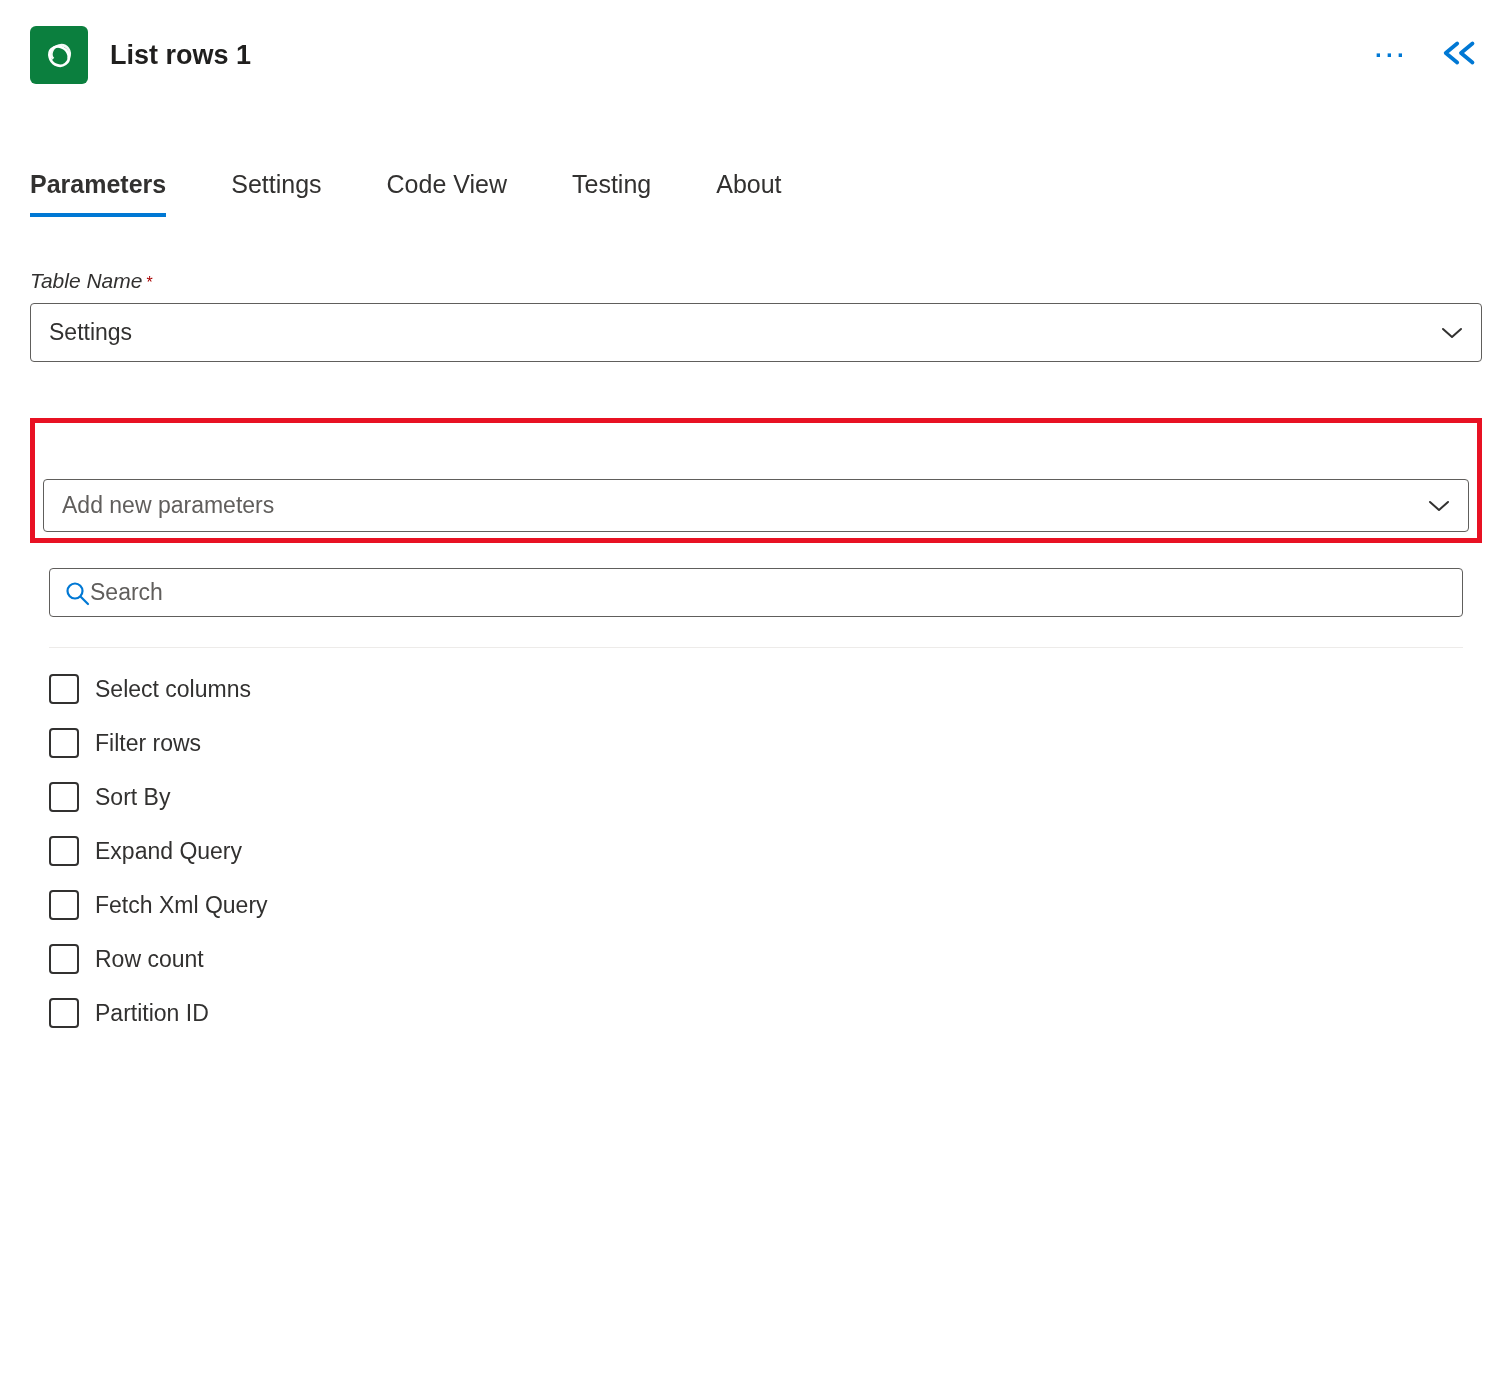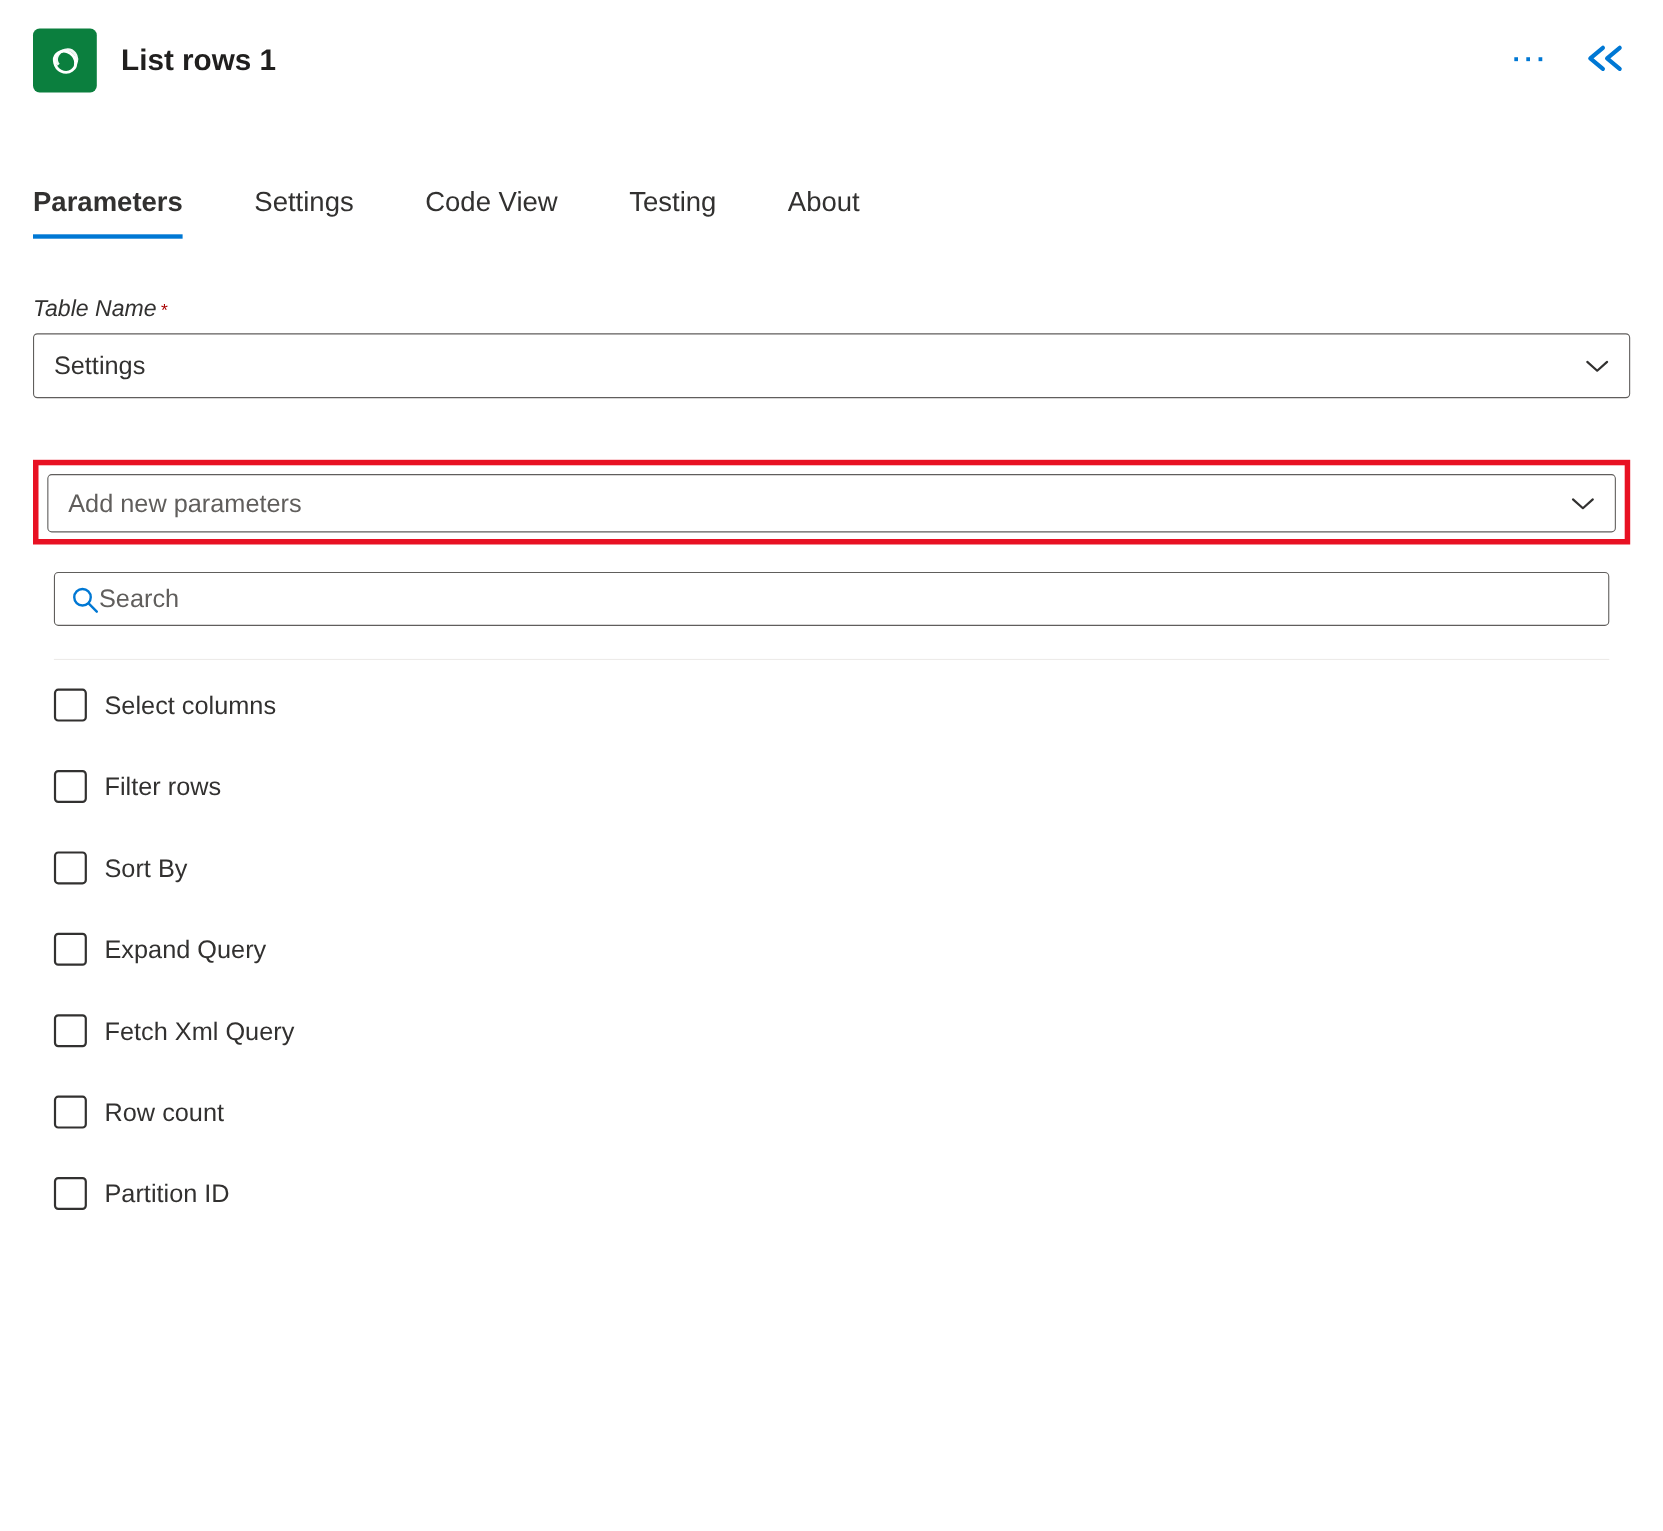--- a/index.html
+++ b/index.html
@@ -124,20 +124,21 @@
       border: 1px solid #605e5c;
       border-radius: 4px;
       padding: 12px 18px;
       font-size: 23px;
       color: #605e5c;
       display: flex;
       align-items: center;
       justify-content: space-between;
       cursor: pointer;
       background: #fff;
+      margin-top: 48px;
     }
     .dropdown-panel {
       margin-top: 10px;
       padding: 14px 18px 0 18px;
       border: 1px solid transparent;
     }
     .search-box {
       border: 1px solid #605e5c;
       border-radius: 4px;
       padding: 10px 14px;
@@ -160,21 +161,21 @@
     }
     .search-input::placeholder {
       color: #605e5c;
     }
     .options-list {
       margin-top: 30px;
       border-top: 1px solid #edebe9;
       padding-top: 26px;
       display: flex;
       flex-direction: column;
-      gap: 44px;
+      gap: 24px;
     }
     .option-item {
       display: flex;
       align-items: center;
       gap: 16px;
       cursor: pointer;
     }
     .checkbox {
       width: 30px;
       height: 30px;

